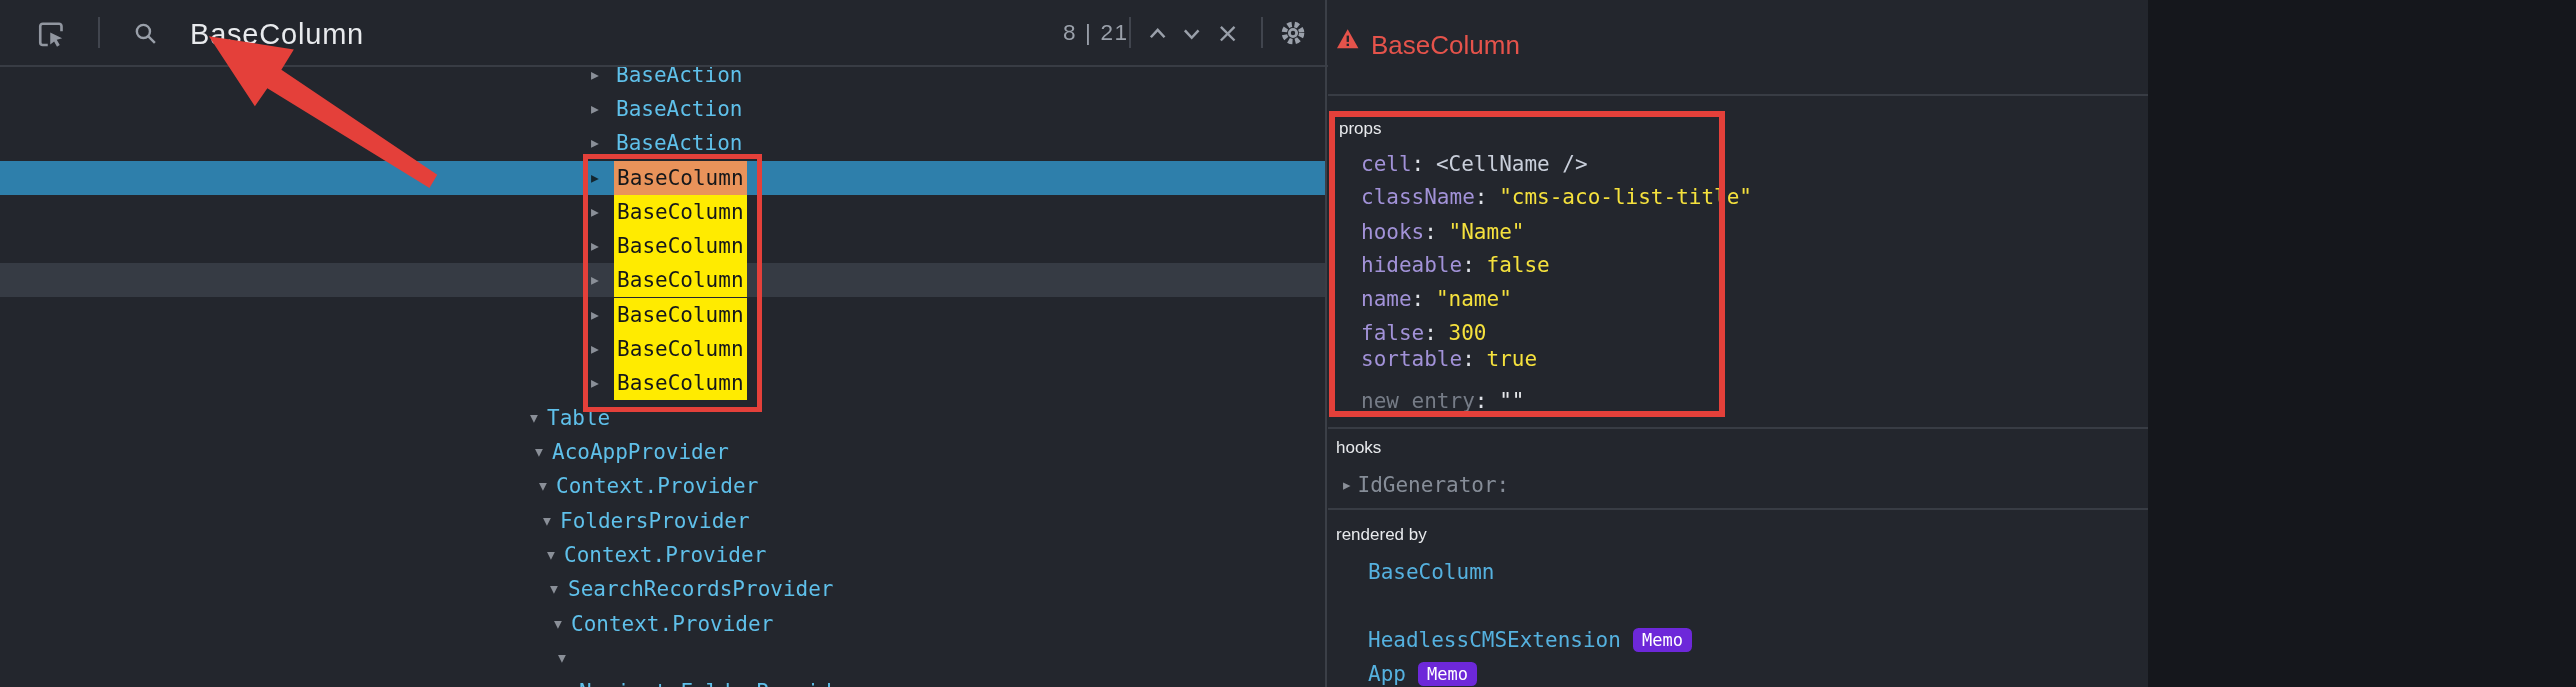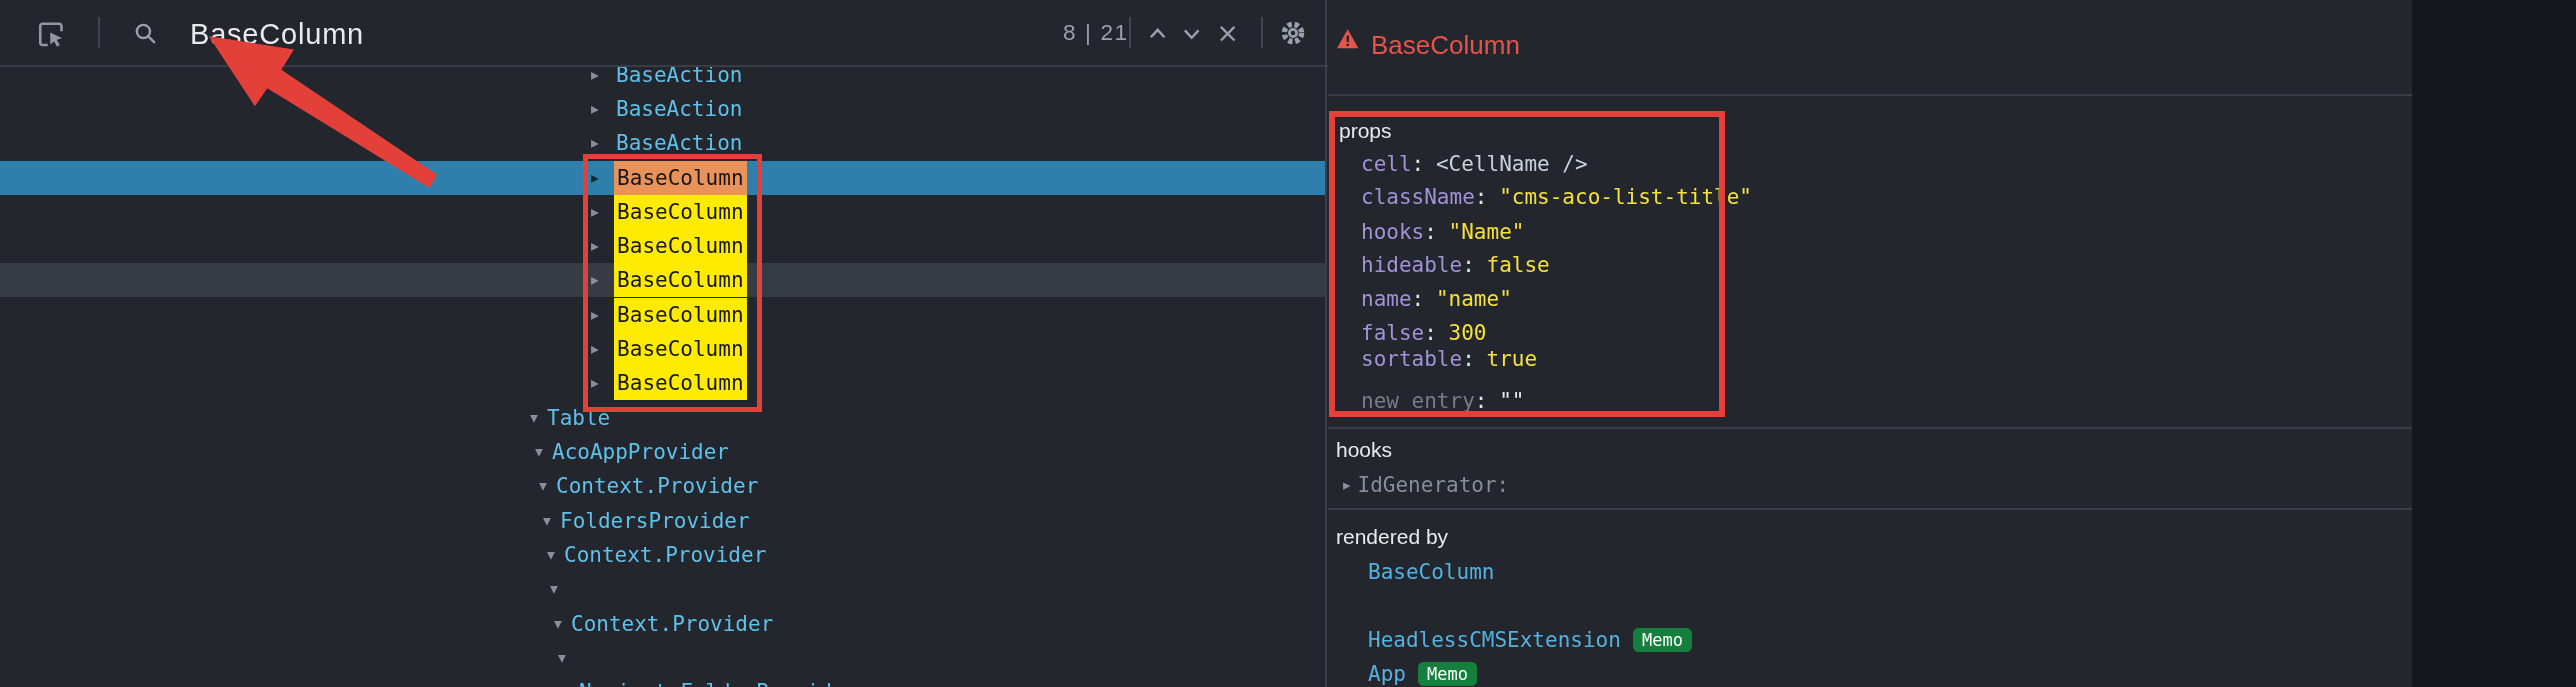--- a/index.html
+++ b/index.html
@@ -1,18 +1,18 @@
 <!DOCTYPE html>
 <html style="font-size:12.5px"><head>
 <meta charset="utf-8">
 <style>
   * { margin:0; padding:0; box-sizing:border-box; }
   html,body { background:#15171c; }
   #app {
-    position:relative; width:2412px; height:688px;
+    position:relative; width:2148px; height:688px;
     background:#23262d; overflow:hidden;
     font-family:"Liberation Sans", sans-serif;
     -webkit-font-smoothing:antialiased;
   }
   .abs { position:absolute; }
   svg { display:block; }
 
   
   #left-toolbar { left:0; top:0; width:1325px; height:65px; background:#23262d; }
   .tb-divider { width:1.6px; background:#41454e; }
@@ -45,21 +45,21 @@
     border:5.5px solid #e4403a; z-index:40; pointer-events:none;
   }
   #arrow-svg { left:0; top:0; z-index:50; pointer-events:none; }
 
   
   #panel-divider { left:1325px; top:0; width:2.3px; height:688px; background:#3b3f47; }
 
   
   #insp-title { font-size:26px; color:#e5534b; }
   #insp-header-border { left:1328px; top:94px; width:1248px; height:1.6px; background:#383c44; }
-  .section-label { font-size:21px; color:#e8eaed; }
+  .section-label { font-size:17px; color:#e8eaed; }
   .sec-border { left:1328px; width:1248px; height:1.6px; background:#383c44; }
 
   .prow {
     left:1361px; height:28px; display:flex; align-items:center;
     font-family:"DejaVu Sans Mono", monospace; font-size:21px; white-space:pre;
   }
   .pkey { color:#a292d8; }
   .pkey.muted { color:#767c87; }
   .pcolon { color:#dfe2e8; margin-right:11.7px; }
   .pval-el { color:#c9cfdb; }
@@ -81,21 +81,21 @@
     font-family:"DejaVu Sans Mono", monospace; font-size:21px; color:#868d98; white-space:pre;
   }
   .hookrow .tri2 { font-size:15px; color:#8a8f98; margin-right:7px; font-family:"Liberation Sans",sans-serif; }
 
   .rbrow {
     left:1368px; height:30px; display:flex; align-items:center;
     font-family:"DejaVu Sans Mono", monospace; font-size:21px; white-space:pre;
   }
   .rblink { color:#55b1df; cursor:pointer; }
   .badge {
-    margin-left:12.5px; background:#15803d; color:#ffffff;
+    margin-left:12.5px; background:#6d28d9; color:#ffffff;
     font-size:17px; line-height:17px; padding:3.9px 8.6px; border-radius:5.5px;
   }
 </style>
 </head>
 <body>
 
 <div id="app">
 
   <div id="left-toolbar" class="abs">
     <span class="abs tool-icon" style="left:36px; top:19.5px;">
@@ -199,20 +199,21 @@
     <div class="trow" style="top:437px">
       <span class="tri" style="left:543px">▾</span>
       <span class="tlabel" style="left:560px">FoldersProvider</span>
     </div>
     <div class="trow" style="top:471px">
       <span class="tri" style="left:547px">▾</span>
       <span class="tlabel" style="left:564px">Context.Provider</span>
     </div>
     <div class="trow" style="top:505px">
       <span class="tri" style="left:550px">▾</span>
+      <span class="tlabel" style="left:568px">SearchRecordsProvider</span>
     </div>
     <div class="trow" style="top:540px">
       <span class="tri" style="left:554px">▾</span>
       <span class="tlabel" style="left:571px">Context.Provider</span>
     </div>
     <div class="trow" style="top:574px">
       <span class="tri" style="left:558px">▾</span>
     </div>
     <div class="trow" style="top:608px">
       <span class="tri" style="left:562px">▾</span>

